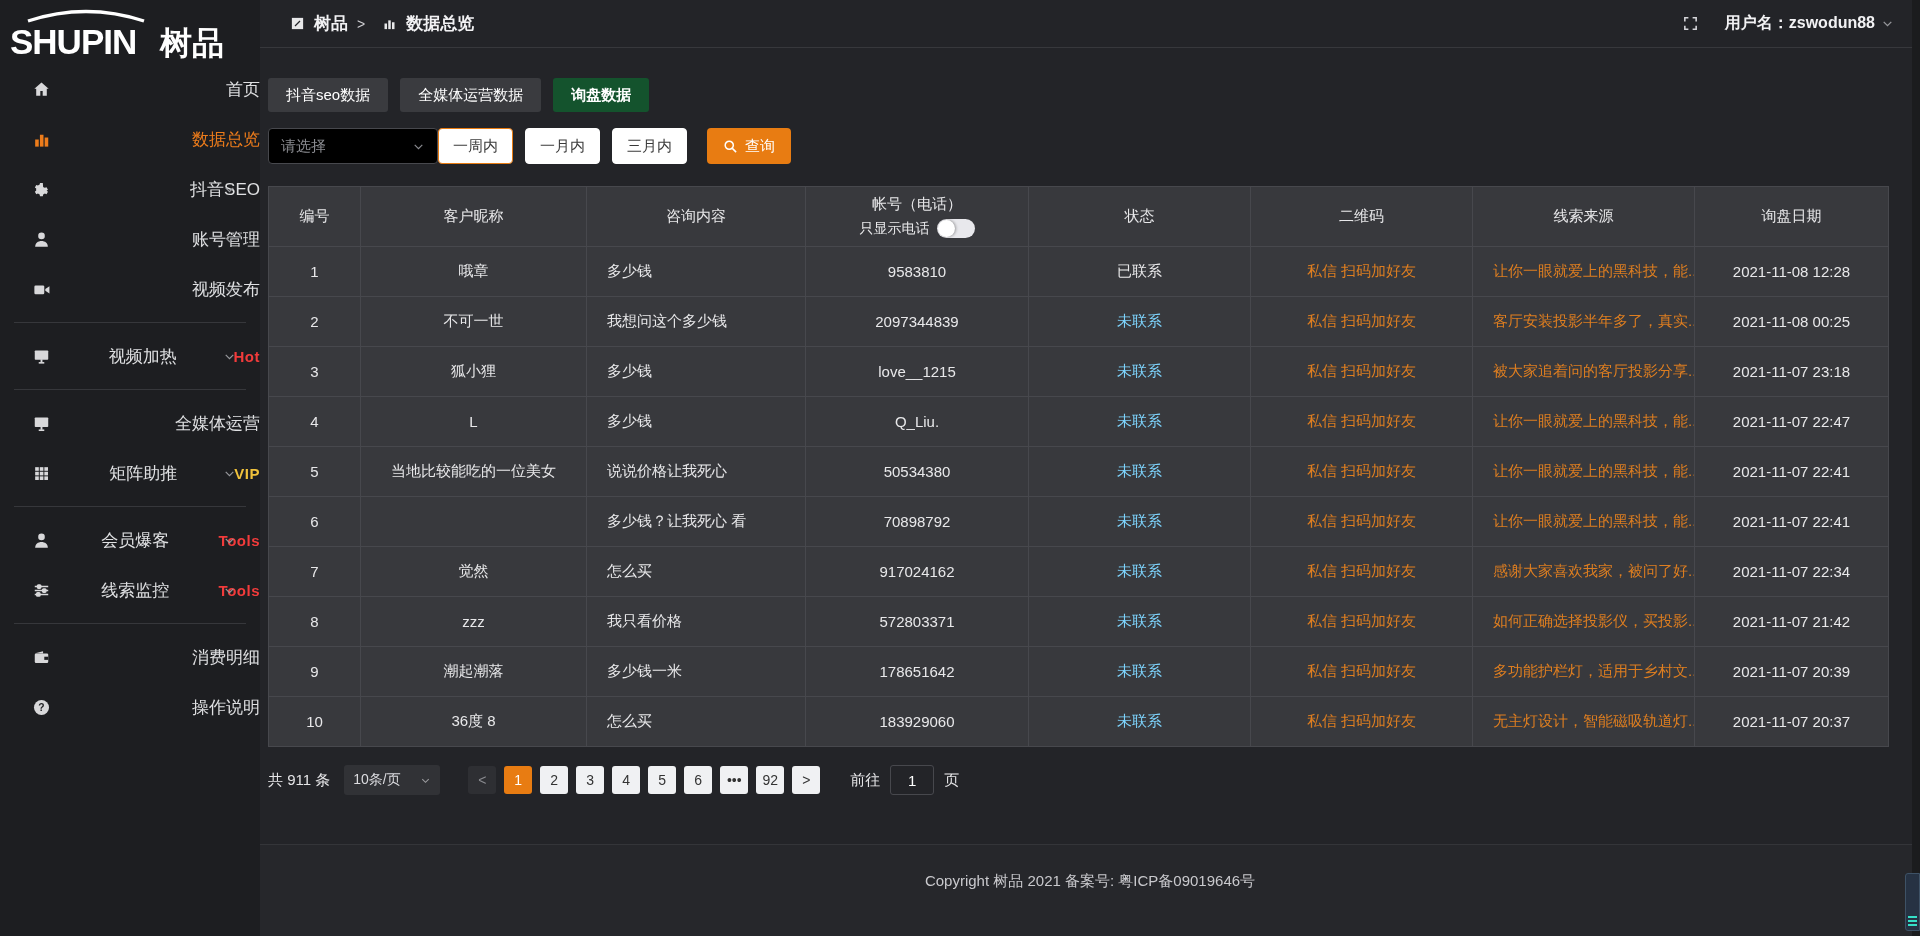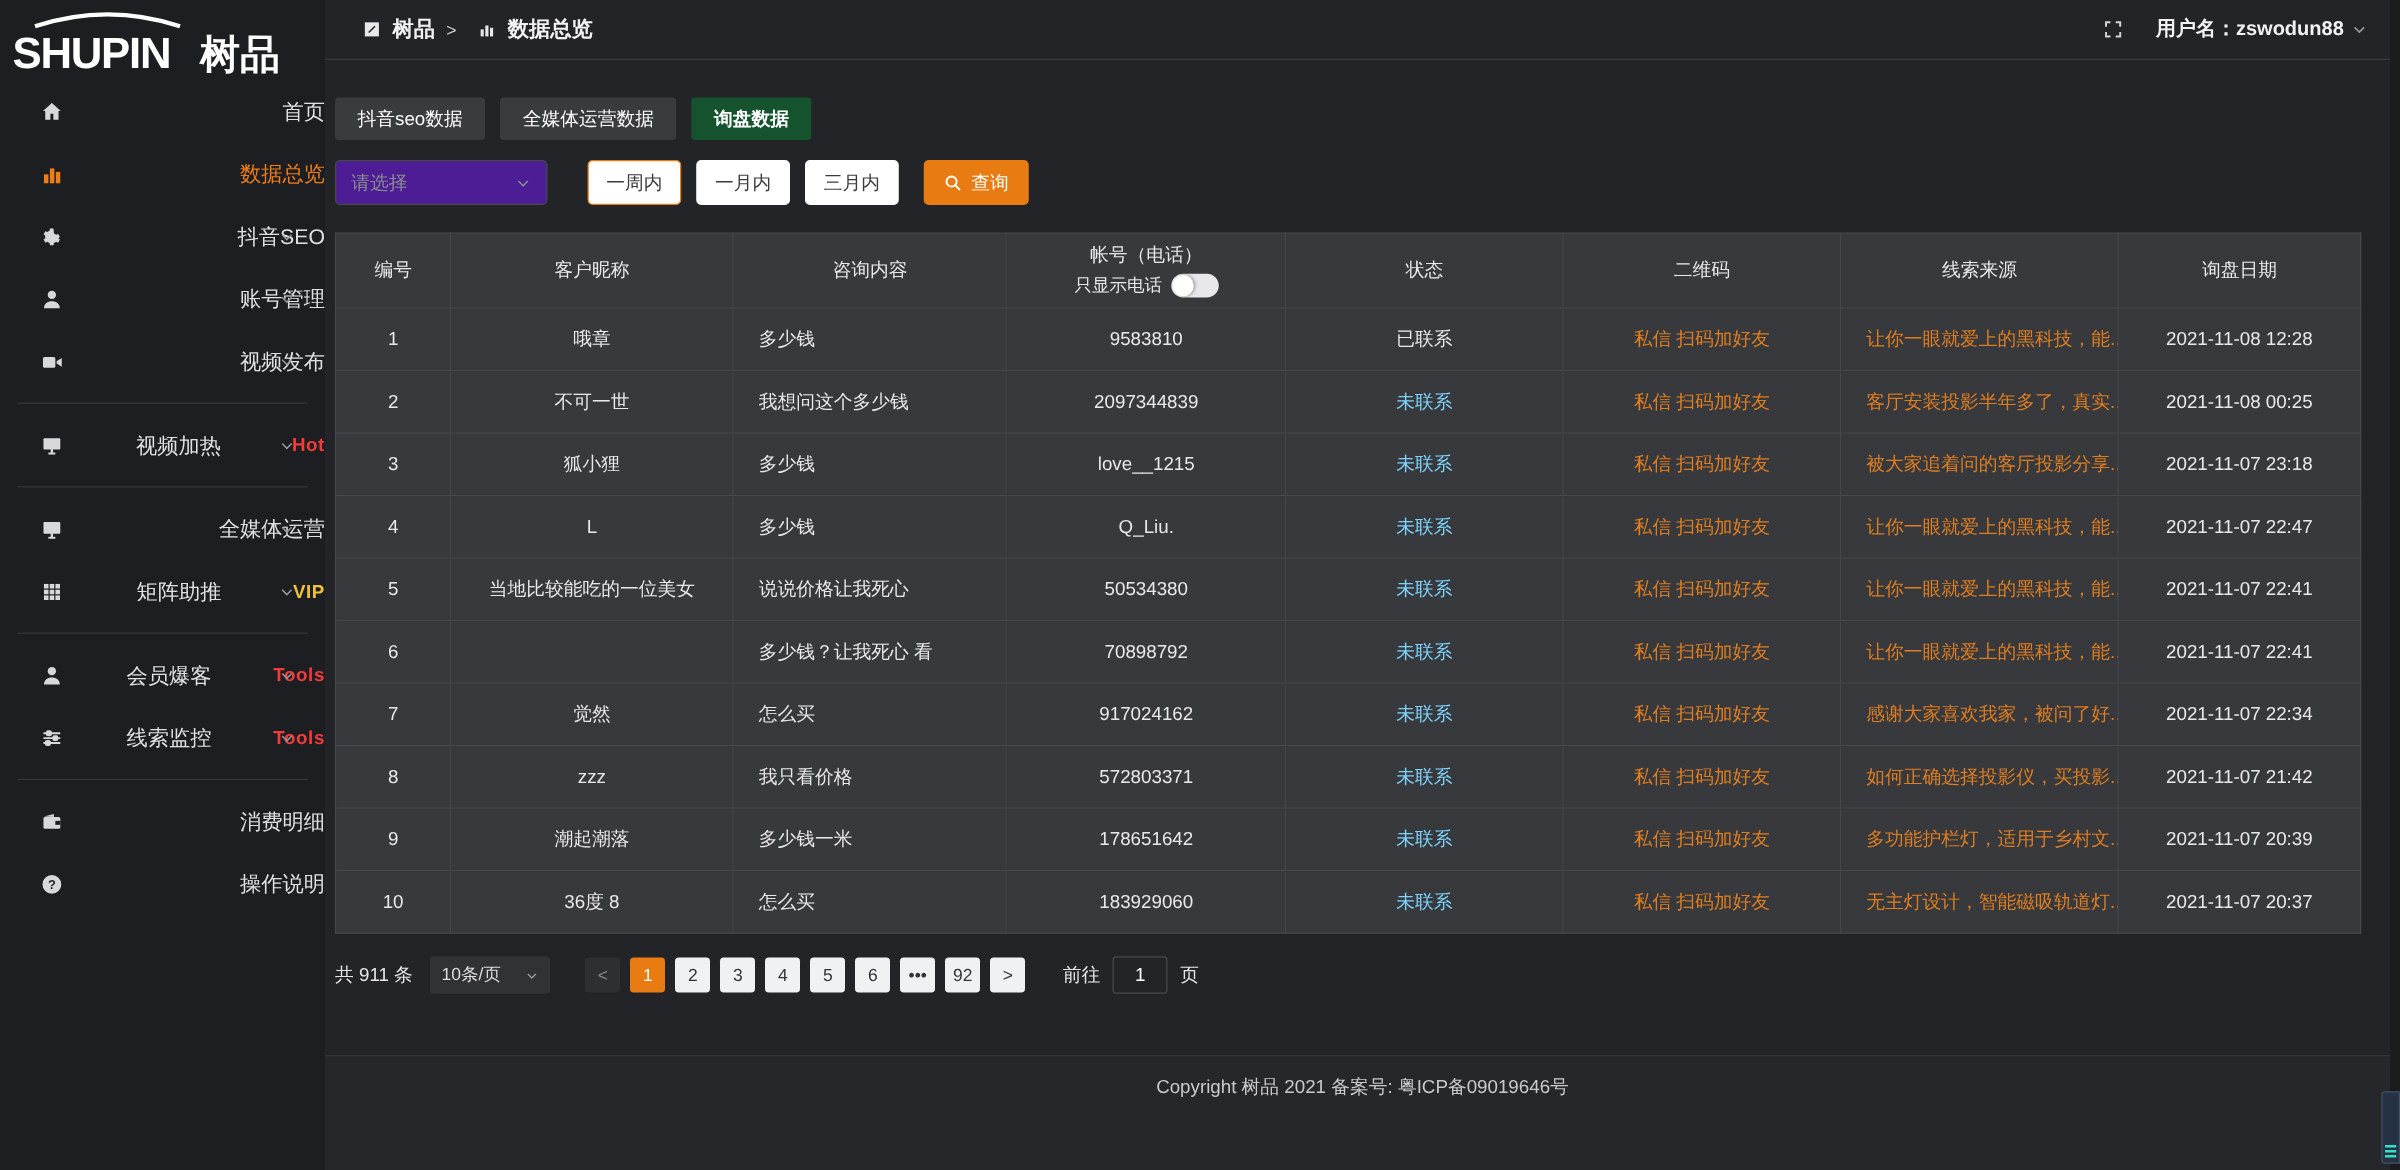--- a/index.html
+++ b/index.html
@@ -31,25 +31,25 @@
 
   
   .main { position:absolute; left:260px; top:49px; right:0; bottom:0; padding:29px 30px 0 8px; }
 
   .tabs { display:flex; gap:12px; }
   .tab-btn { height:34px; padding:0 18px; background:#3a3b3f; border:none; border-radius:3px;
              color:#fff; font-size:15px; font-family:inherit; cursor:pointer; }
   .tab-btn.active { background:#14532d; font-weight:700; }
 
   .filters { display:flex; align-items:center; margin-top:16px; }
-  .sel-box { width:170px; height:36px; background:#4c1d95; border:1px solid #47484d; border-radius:4px;
+  .sel-box { width:170px; height:36px; background:#000000; border:1px solid #47484d; border-radius:4px;
              display:flex; align-items:center; justify-content:space-between; padding:0 12px; cursor:pointer; }
   .sel-box span { font-size:15px; color:#8a8b90; }
   .sel-box .mi-chevron { position:static; color:#8a8b90; }
-  .ranges { display:flex; gap:12px; margin-left:32px; }
+  .ranges { display:flex; gap:12px; margin-left:0; }
   .range-btn { height:36px; min-width:72px; padding:0 14px; background:#ffffff; color:#3a3a3a; font-size:15px;
                border:1px solid #ffffff; border-radius:4px; font-family:inherit; cursor:pointer; }
   .range-btn.active { border-color:#e87c12; }
   .query-btn { height:36px; padding:0 16px; margin-left:20px; background:#e87c12; color:#fff; border:none;
                border-radius:4px; font-size:15px; font-family:inherit; display:flex; align-items:center; gap:7px; cursor:pointer; }
   .query-btn svg { width:15px; height:15px; }
 
   
   table { border-collapse:collapse; table-layout:fixed; width:1620px; margin-top:22px; }
   th, td { border:1px solid #47484d; background:#38393d; text-align:center; font-weight:400;
@@ -78,21 +78,21 @@
   .pg-btn.active { background:#e87c12; color:#fff; }
   .pg-pages { display:flex; gap:8px; align-items:center; }
   .pg-prev { margin:0 8px 0 28px; }
   .pg-next { margin-left:8px; }
   .goto-label { margin-left:30px; }
   .goto-input { width:44px; height:30px; margin:0 10px; background:transparent; border:1px solid #47484d;
                 border-radius:3px; color:#fff; font-size:15px; font-family:inherit; text-align:center; }
 
   
   .footer { position:absolute; left:260px; right:0; bottom:0; height:92px; background:#26272b;
-            border-top:1px solid #343539; text-align:center; padding-top:15px; font-size:15px; color:#c9c9cd; }
+            border-top:1px solid #343539; text-align:center; padding-top:27px; font-size:15px; color:#c9c9cd; }
 
   .right-strip { position:absolute; right:0; top:0; width:8px; height:936px; background:#1b1c1e; z-index:4; }
   .corner-widget { position:absolute; right:0; bottom:5px; width:15px; height:58px; background:#263243;
                    border:1px solid #3e5266; border-radius:3px 0 0 3px; z-index:5;
                    display:flex; flex-direction:column; justify-content:flex-end; align-items:center; gap:2px; padding-bottom:4px; }
   .corner-widget i { display:block; width:9px; height:2px; background:#35e0c8; }
 </style>
 </head>
 <body>
 

